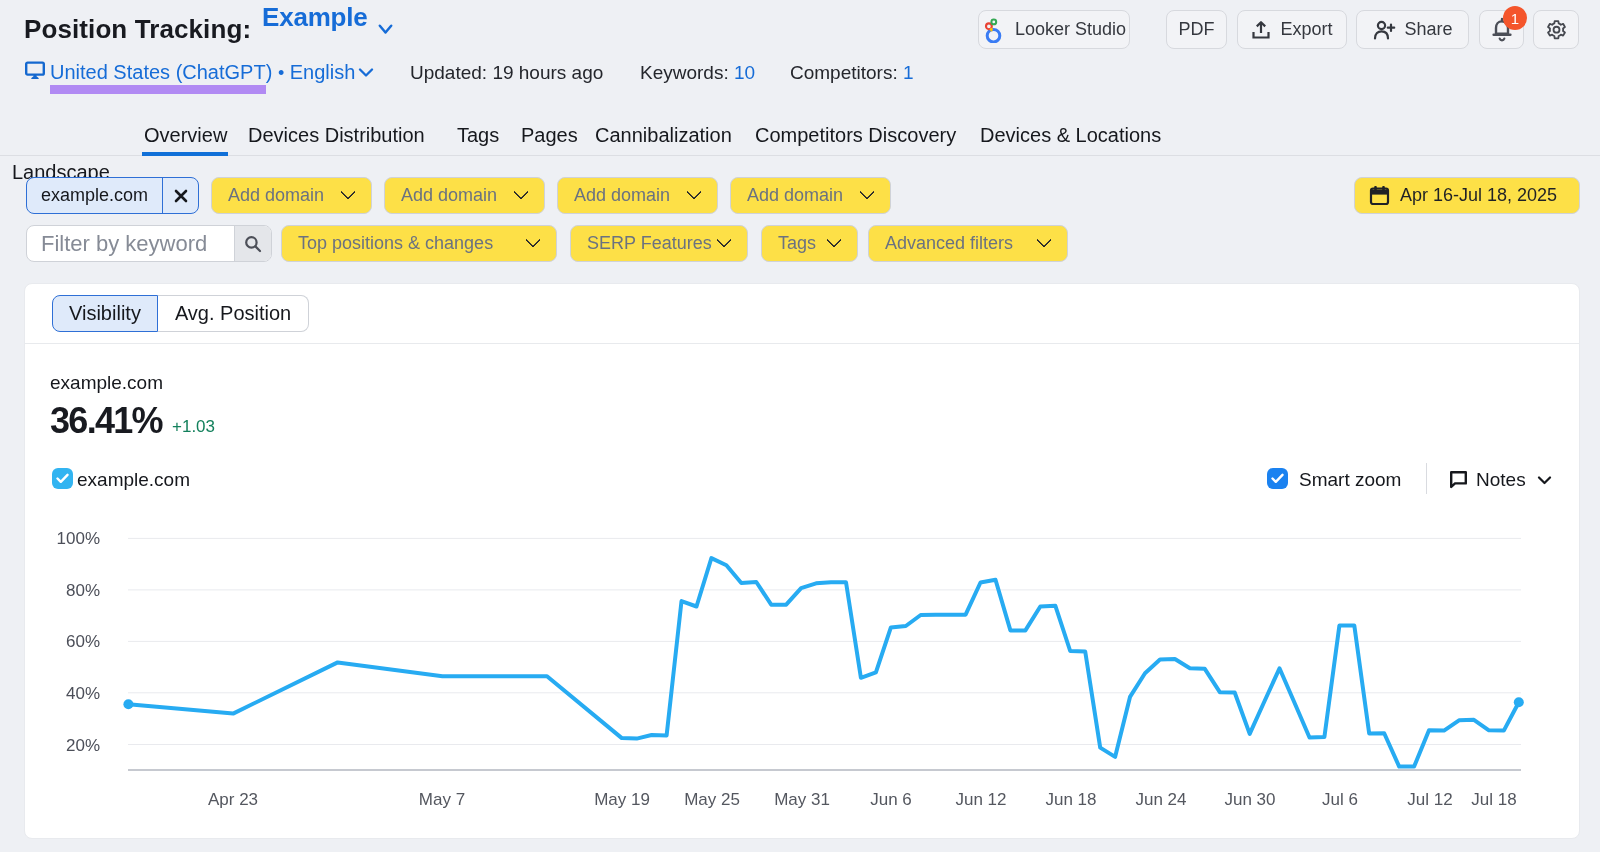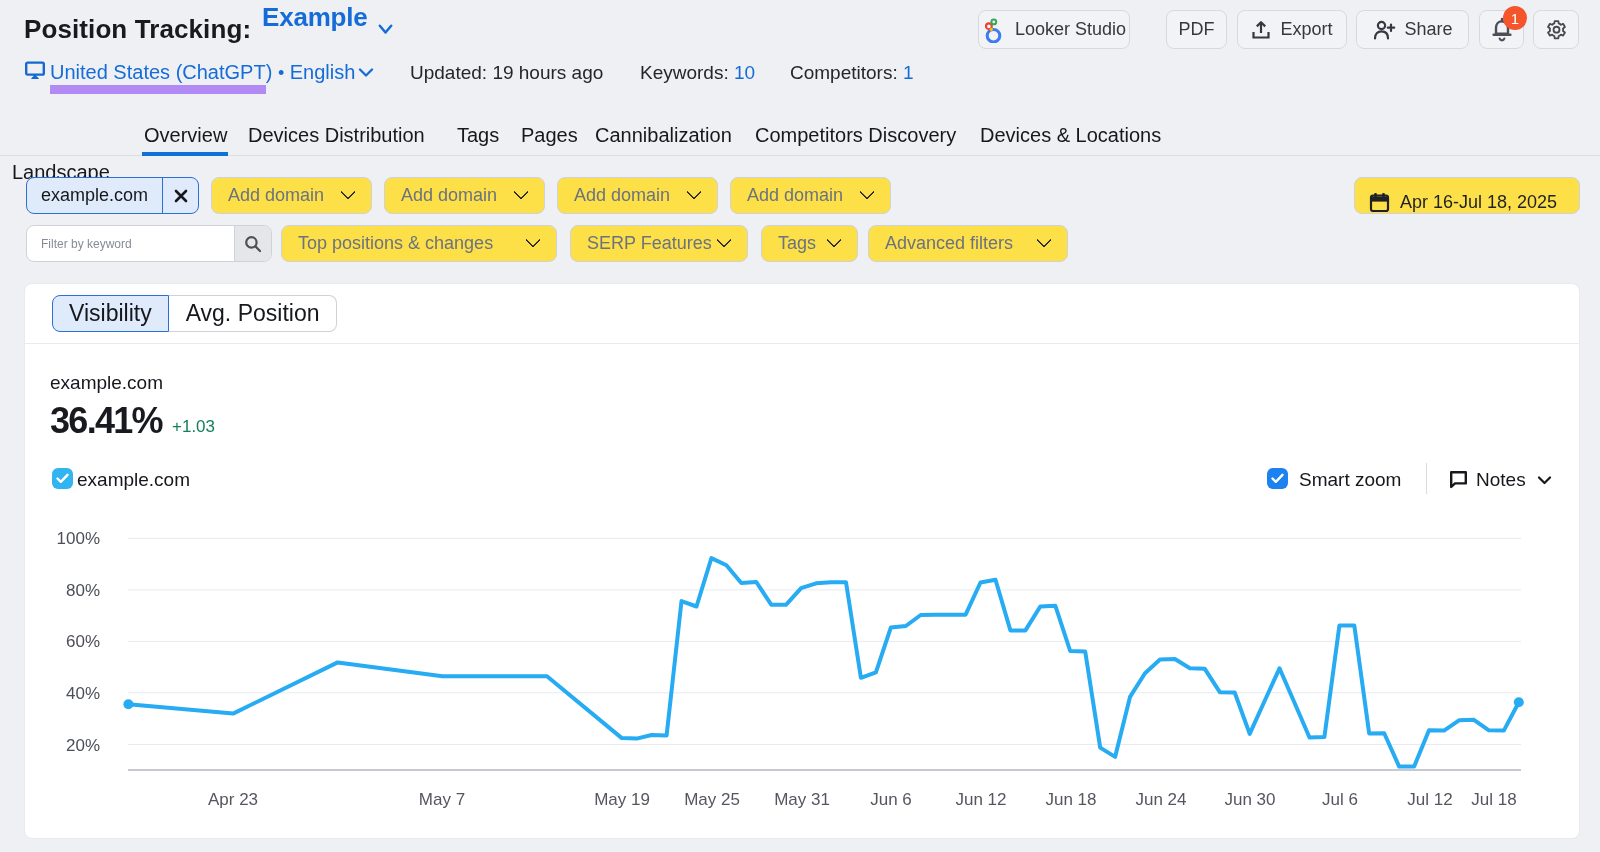--- a/index.html
+++ b/index.html
@@ -91,46 +91,46 @@
     <svg width="14" height="14" viewBox="0 0 14 14">
         <path d="M2 2 L12 12 M12 2 L2 12" stroke="#16181d" stroke-width="2.6" stroke-linecap="round"></path>
       </svg>
   </div>
 </div>
 <div class="wbtn abs" style="left:211px;top:177px;width:161px;padding:0 16px;justify-content:space-between;">Add domain <span class="chev"></span></div>
 <div class="wbtn abs" style="left:384px;top:177px;width:161px;padding:0 16px;justify-content:space-between;">Add domain <span class="chev"></span></div>
 <div class="wbtn abs" style="left:557px;top:177px;width:161px;padding:0 16px;justify-content:space-between;">Add domain <span class="chev"></span></div>
 <div class="wbtn abs" style="left:730px;top:177px;width:161px;padding:0 16px;justify-content:space-between;">Add domain <span class="chev"></span></div>
 
-<div class="wbtn abs" style="left:1354px;top:177px;width:226px;color:#1f2126;padding:0 14px;align-items:flex-end;">
+<div class="wbtn abs" style="left:1354px;top:177px;width:226px;color:#1f2126;padding:0 14px;">
   <svg width="21" height="21" viewBox="0 0 21 21" style="margin-right:10px;">
     <rect x="2" y="3.6" width="17" height="15.4" rx="2" fill="none" stroke="#1f2126" stroke-width="2.2"></rect>
     <rect x="2.2" y="5" width="16.6" height="4.6" fill="#1f2126"></rect>
     <rect x="5.2" y="1" width="2.6" height="4.4" rx="1" fill="#1f2126"></rect>
     <rect x="13.2" y="1" width="2.6" height="4.4" rx="1" fill="#1f2126"></rect>
   </svg>
   Apr 16-Jul 18, 2025</div>
 
 <div class="abs" style="left:26px;top:225px;height:37px;width:246px;box-sizing:border-box;border:1px solid #cfd2d8;border-radius:8px;background:#fff;display:flex;overflow:hidden;">
-  <div style="flex:1;display:flex;align-items:center;padding-left:14px;font-size:12px;color:#868b96;">Filter by keyword</div>
+  <div style="flex:1;display:flex;align-items:center;padding-left:14px;font-size:22px;color:#868b96;">Filter by keyword</div>
   <div style="width:36px;background:#e4e6ea;border-left:1px solid #cfd2d8;display:flex;align-items:center;justify-content:center;">
     <svg width="18" height="18" viewBox="0 0 18 18">
         <circle cx="7.4" cy="7.4" r="5.2" fill="none" stroke="#4c4f58" stroke-width="2.2"></circle>
         <path d="M11.4 11.4 L16 16" stroke="#4c4f58" stroke-width="2.2" stroke-linecap="round"></path>
       </svg>
   </div>
 </div>
 <div class="wbtn abs" style="left:281px;top:225px;width:276px;padding:0 16px;justify-content:space-between;">Top positions &amp; changes <span class="chev"></span></div>
 <div class="wbtn abs" style="left:570px;top:225px;width:178px;padding:0 16px;justify-content:space-between;">SERP Features <span class="chev"></span></div>
 <div class="wbtn abs" style="left:761px;top:225px;width:97px;padding:0 16px;justify-content:space-between;">Tags <span class="chev"></span></div>
 <div class="wbtn abs" style="left:868px;top:225px;width:200px;padding:0 16px;justify-content:space-between;">Advanced filters <span class="chev"></span></div>
 
 <div class="abs" style="left:24px;top:283px;width:1556px;height:556px;background:#fff;border-radius:8px;border:1px solid #e8eaee;box-sizing:border-box;">
 
-  <div class="abs" style="left:27px;top:11px;display:flex;height:37px;box-sizing:border-box;font-size:23px;color:#16181d;">
+  <div class="abs" style="left:27px;top:11px;display:flex;height:37px;box-sizing:border-box;font-size:20px;color:#16181d;">
     <div style="display:flex;align-items:center;padding:0 16px;background:#dfeafa;border:1.6px solid #2e6fd6;border-radius:8px 0 0 8px;box-sizing:border-box;">Visibility</div>
     <div style="display:flex;align-items:center;padding:0 17px;background:#fff;border:1px solid #cfd2d8;border-left:none;border-radius:0 8px 8px 0;box-sizing:border-box;">Avg. Position</div>
   </div>
   <div class="abs" style="left:0;top:59px;width:100%;height:1px;background:#e8eaed;"></div>
 
   <div class="abs" style="left:25px;top:88px;font-size:19px;color:#16181d;">example.com</div>
   <div class="abs" style="left:25px;top:116px;font-size:36px;font-weight:700;color:#181a20;letter-spacing:-1.7px;">36.41%</div>
   <div class="abs" style="left:147px;top:133px;font-size:17px;color:#13805c;">+1.03</div>
 
   <div class="abs" style="left:27px;top:184px;width:21px;height:21px;border-radius:6px;background:#32b4f1;display:flex;align-items:center;justify-content:center;">

